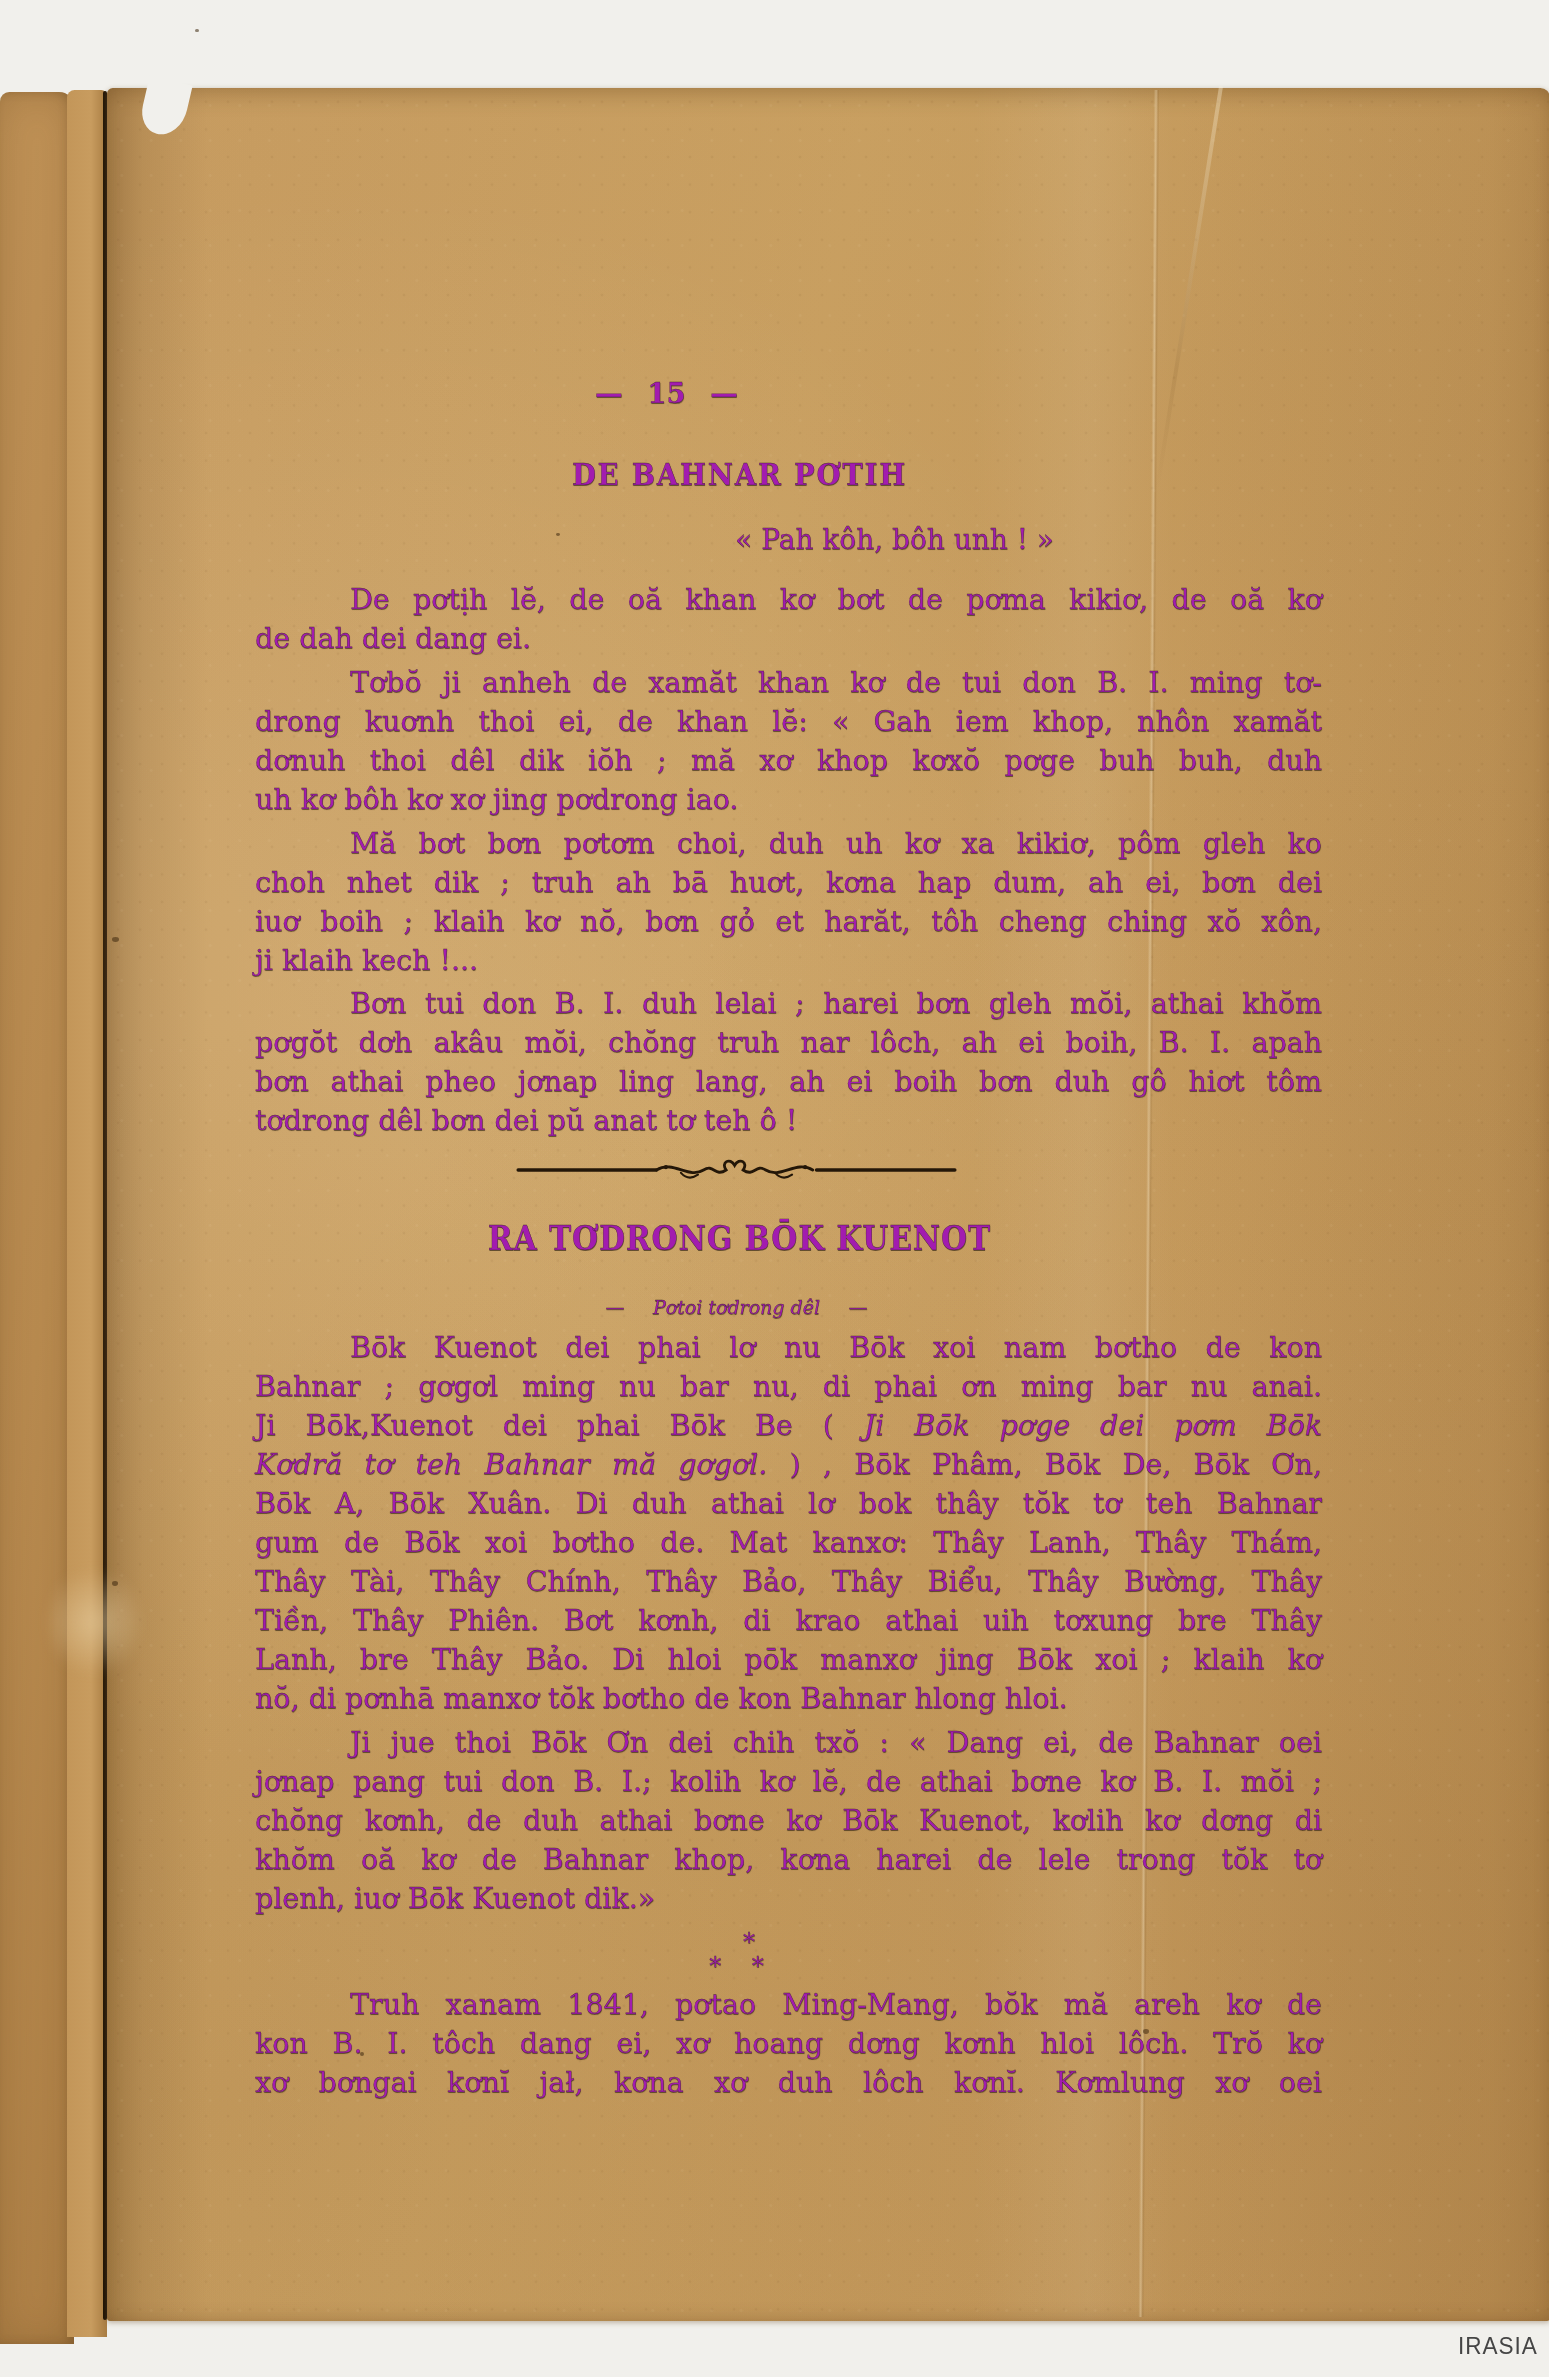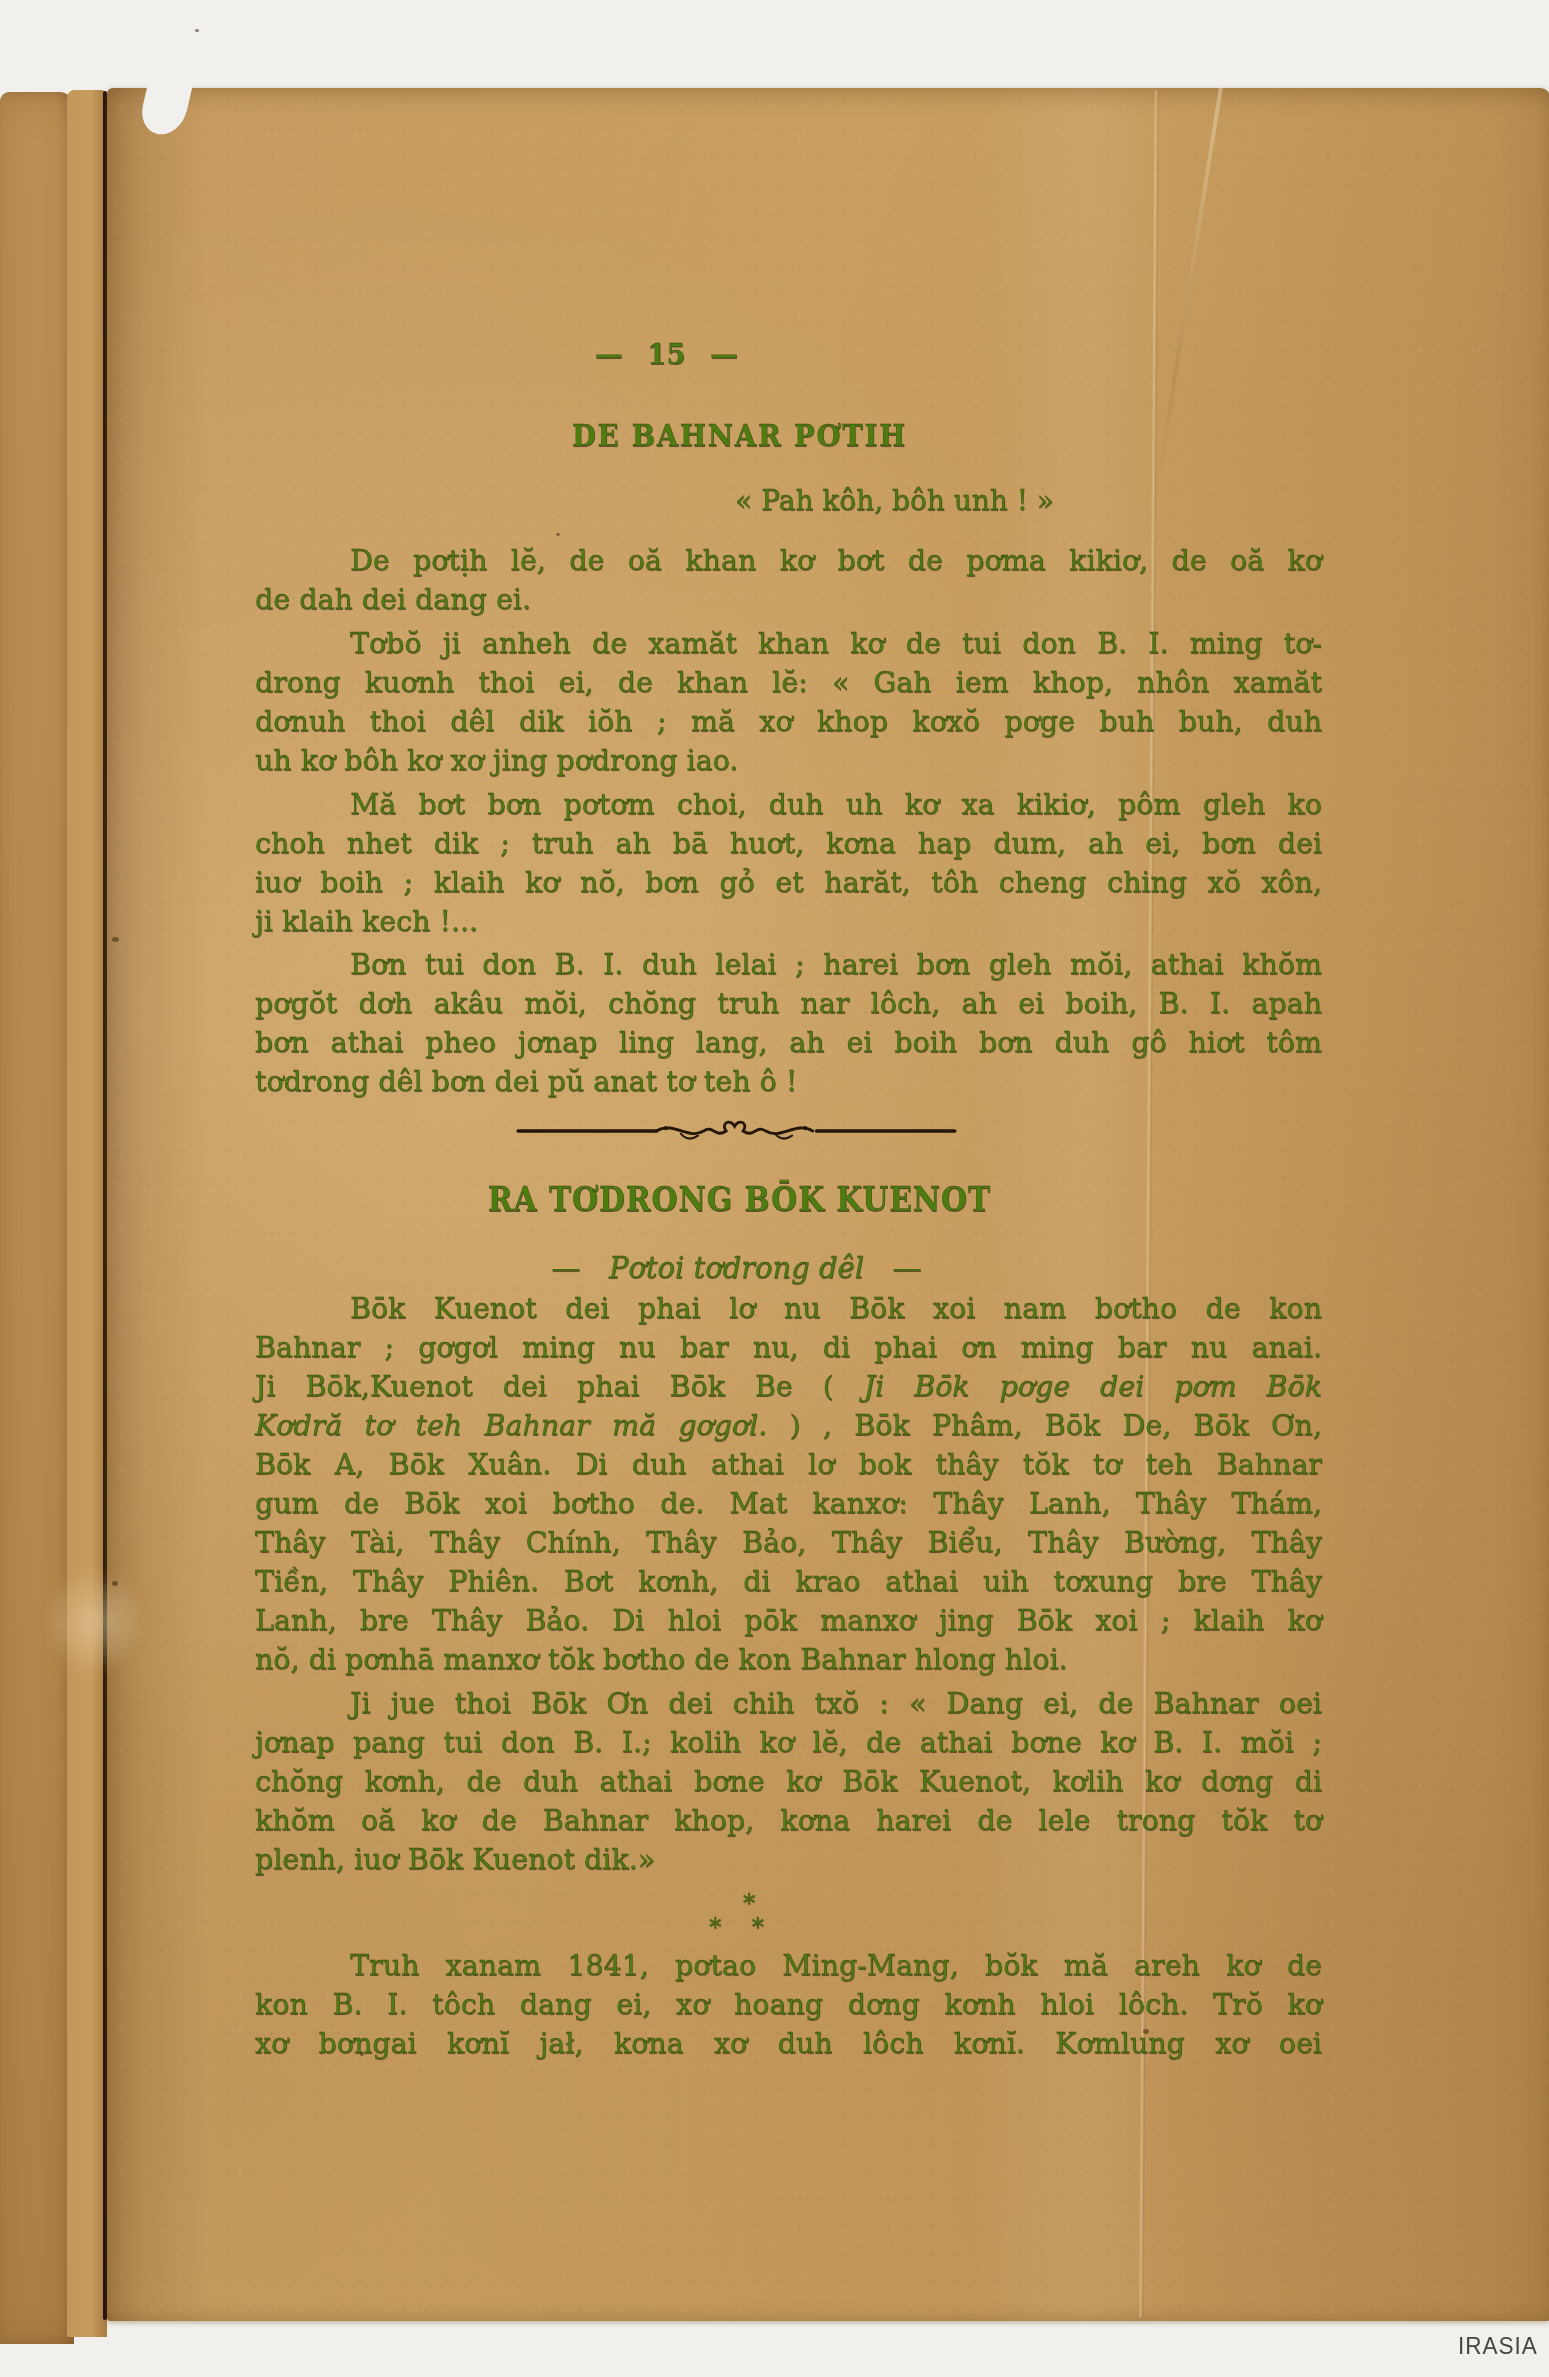--- a/index.html
+++ b/index.html
@@ -64,22 +64,23 @@
     transform:rotate(13deg);
   }
   .speck{position:absolute;border-radius:50%;background:rgba(62,40,14,.55);filter:blur(0.7px);}
   .blotch{
     position:absolute;left:49px;top:1560px;width:90px;height:124px;border-radius:50%;
     background:radial-gradient(circle, rgba(235,212,168,.55), transparent 70%);
     filter:blur(5.7px);
   }
   
   .ink{
-    color:#4d7c0f;
+    color:#a21caf;
     text-shadow:0.4px 0.6px 0.7px rgba(42,31,18,.55);
+    margin-top:39px;
     -webkit-text-stroke:0.3px rgba(42,31,18,.8);
   }
   .sect{position:absolute;left:255px;width:1067px;}
   .sect-1{top:335px;}
   .sect-2{top:1115px;}
   .page-number{
     font-size:27.6px;font-weight:bold;text-align:center;word-spacing:15px;
     transform:translateX(-122px);line-height:39px;margin-bottom:42px;
   }
   .sec1-title{
@@ -98,21 +99,21 @@
   .para .tline:first-child{text-indent:95px;}
   .para .tline:last-child{text-align-last:left;}
   .para.justify-all .tline:last-child{text-align-last:justify;}
   .ital{font-style:italic;}
   .divider{height:34px;text-align:center;transform:translateX(-52px);margin-bottom:27px;}
   .sec2-title{
     font-size:34px;font-weight:bold;text-align:center;letter-spacing:1px;
     transform:translateX(-49px) scaleX(.88);line-height:46px;margin-bottom:27px;
   }
   .subtitle{
-    font-style:italic;font-size:29px;text-align:center;
+    font-style:italic;font-size:19px;text-align:center;
     transform:translateX(-52px);line-height:38px;margin-bottom:1.9px;
   }
   .subtitle .sub-dash{font-style:normal;padding:0 28.5px;}
   .asterism{margin-top:13.3px;text-align:center;transform:translateX(-52px);}
   .asterism .star-top{display:block;font-size:24px;line-height:23px;padding-left:25px;}
   .asterism .star-bottom{display:block;font-size:24px;line-height:25px;word-spacing:23px;}
   .closing{margin-top:5.7px;}
   .watermark{
     position:absolute;right:11.4px;top:2332px;
     font-family:"Liberation Sans", sans-serif;font-size:24px;letter-spacing:1px;

